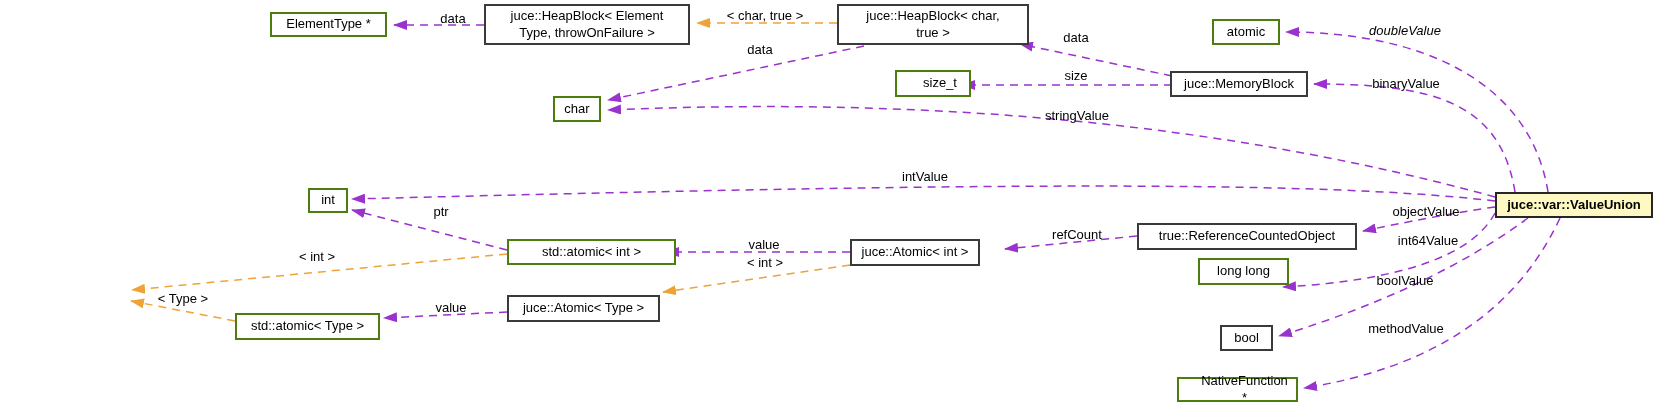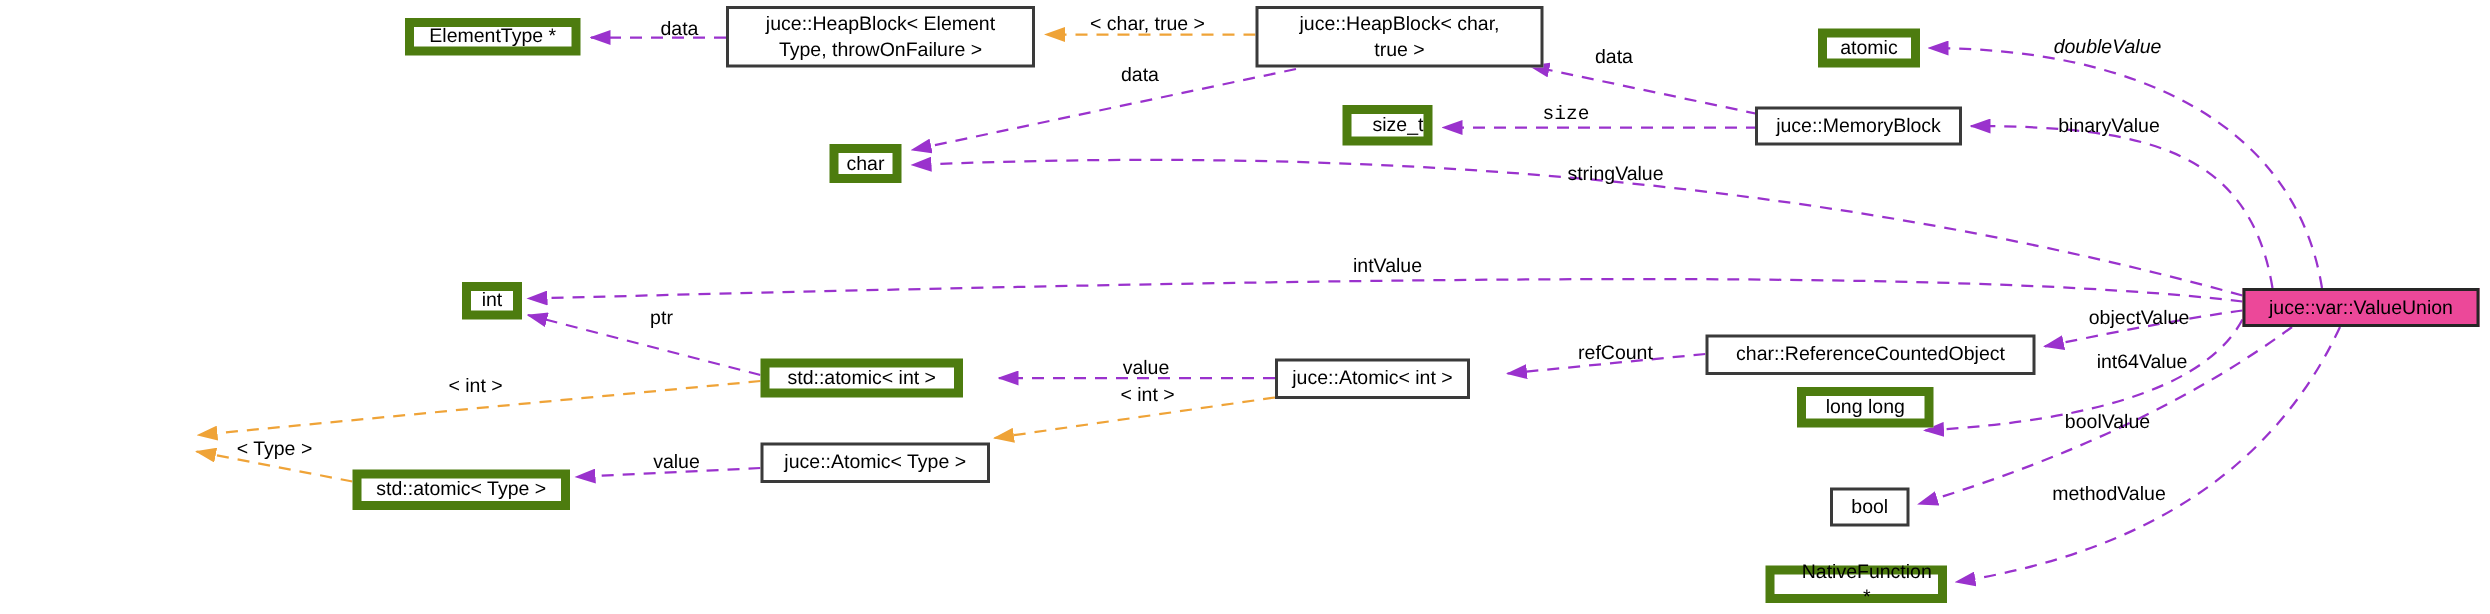--- a/index.html
+++ b/index.html
@@ -10,28 +10,28 @@
     font-family:"Liberation Sans","DejaVu Sans",sans-serif;
     font-size:13px;color:#000;
     overflow:hidden;
   }
   #edge-layer{position:absolute;left:0;top:0;width:1660px;height:409px;}
   .node{
     position:absolute;
     display:flex;align-items:center;justify-content:center;
     text-align:center;
     background:#ffffff;
-    border:6px solid #4d7c0f;
+    border:2px solid #4d7c0f;
     box-sizing:border-box;
     white-space:pre-line;
     line-height:1.3;
     padding:0 4px;
   }
   .node.classy{border:2px solid #3a3a3a;cursor:pointer;}
-  .node.main{background:#ec4899;border:2px solid #262626;font-weight:normal;}
+  .node.main{background:#fef9c3;border:2px solid #262626;font-weight:bold;}
   .elabel{
     position:absolute;
     transform:translateX(-50%);
     white-space:nowrap;
     color:#000;
     line-height:1;
   }
 </style>
 </head>
 <body>
@@ -71,39 +71,39 @@
     </g>
   </svg>
 
   <div class="node plain" style="left:270px;top:12px;width:117px;height:25px;">ElementType *</div>
   <div class="node classy" style="left:484px;top:4px;width:206px;height:41px;">juce::HeapBlock&lt; Element
 Type, throwOnFailure &gt;</div>
   <div class="node classy" style="left:837px;top:4px;width:192px;height:41px;">juce::HeapBlock&lt; char,
 true &gt;</div>
   <div class="node plain" style="left:553px;top:96px;width:48px;height:26px;">char</div>
   <div class="node plain" style="left:1212px;top:19px;width:68px;height:26px;">atomic</div>
-  <div class="node plain" style="left:895px;top:70px;width:60px;height:27px;padding-left:18px;">size_t</div>
+  <div class="node plain" style="left:895px;top:70px;width:76px;height:27px;padding-left:18px;">size_t</div>
   <div class="node classy" style="left:1170px;top:71px;width:138px;height:26px;">juce::MemoryBlock</div>
   <div class="node main" style="left:1495px;top:192px;width:158px;height:26px;">juce::var::ValueUnion</div>
   <div class="node plain" style="left:308px;top:188px;width:40px;height:25px;">int</div>
-  <div class="node plain" style="left:507px;top:239px;width:135px;height:26px;">std::atomic&lt; int &gt;</div>
+  <div class="node plain" style="left:507px;top:239px;width:169px;height:26px;">std::atomic&lt; int &gt;</div>
   <div class="node classy" style="left:850px;top:239px;width:130px;height:27px;">juce::Atomic&lt; int &gt;</div>
-  <div class="node classy" style="left:1137px;top:223px;width:220px;height:27px;">char::ReferenceCountedObject</div>
+  <div class="node classy" style="left:1137px;top:223px;width:220px;height:27px;">true::ReferenceCountedObject</div>
   <div class="node plain" style="left:1198px;top:258px;width:91px;height:27px;">long long</div>
   <div class="node plain" style="left:235px;top:313px;width:145px;height:27px;">std::atomic&lt; Type &gt;</div>
   <div class="node classy" style="left:507px;top:295px;width:153px;height:27px;">juce::Atomic&lt; Type &gt;</div>
   <div class="node classy" style="left:1220px;top:325px;width:53px;height:26px;">bool</div>
   <div class="node plain" style="left:1177px;top:377px;width:121px;height:25px;padding-left:18px;">NativeFunction *</div>
 
   <span class="elabel" style="left:453px;top:12px;">data</span>
   <span class="elabel" style="left:765px;top:9px;">&lt; char, true &gt;</span>
   <span class="elabel" style="left:760px;top:43px;">data</span>
   <span class="elabel" style="left:1077px;top:109px;">stringValue</span>
   <span class="elabel" style="left:1076px;top:31px;">data</span>
-  <span class="elabel" style="left:1044px;top:69px;font-family:Liberation Mono, monospace;">size</span>
+  <span class="elabel" style="left:1076px;top:69px;">size</span>
   <span class="elabel" style="left:1405px;top:24px;font-style:italic;">doubleValue</span>
   <span class="elabel" style="left:1406px;top:77px;">binaryValue</span>
   <span class="elabel" style="left:925px;top:170px;">intValue</span>
   <span class="elabel" style="left:441px;top:205px;">ptr</span>
   <span class="elabel" style="left:764px;top:238px;">value</span>
   <span class="elabel" style="left:765px;top:256px;">&lt; int &gt;</span>
   <span class="elabel" style="left:317px;top:250px;">&lt; int &gt;</span>
   <span class="elabel" style="left:183px;top:292px;">&lt; Type &gt;</span>
   <span class="elabel" style="left:451px;top:301px;">value</span>
   <span class="elabel" style="left:1077px;top:228px;">refCount</span>

